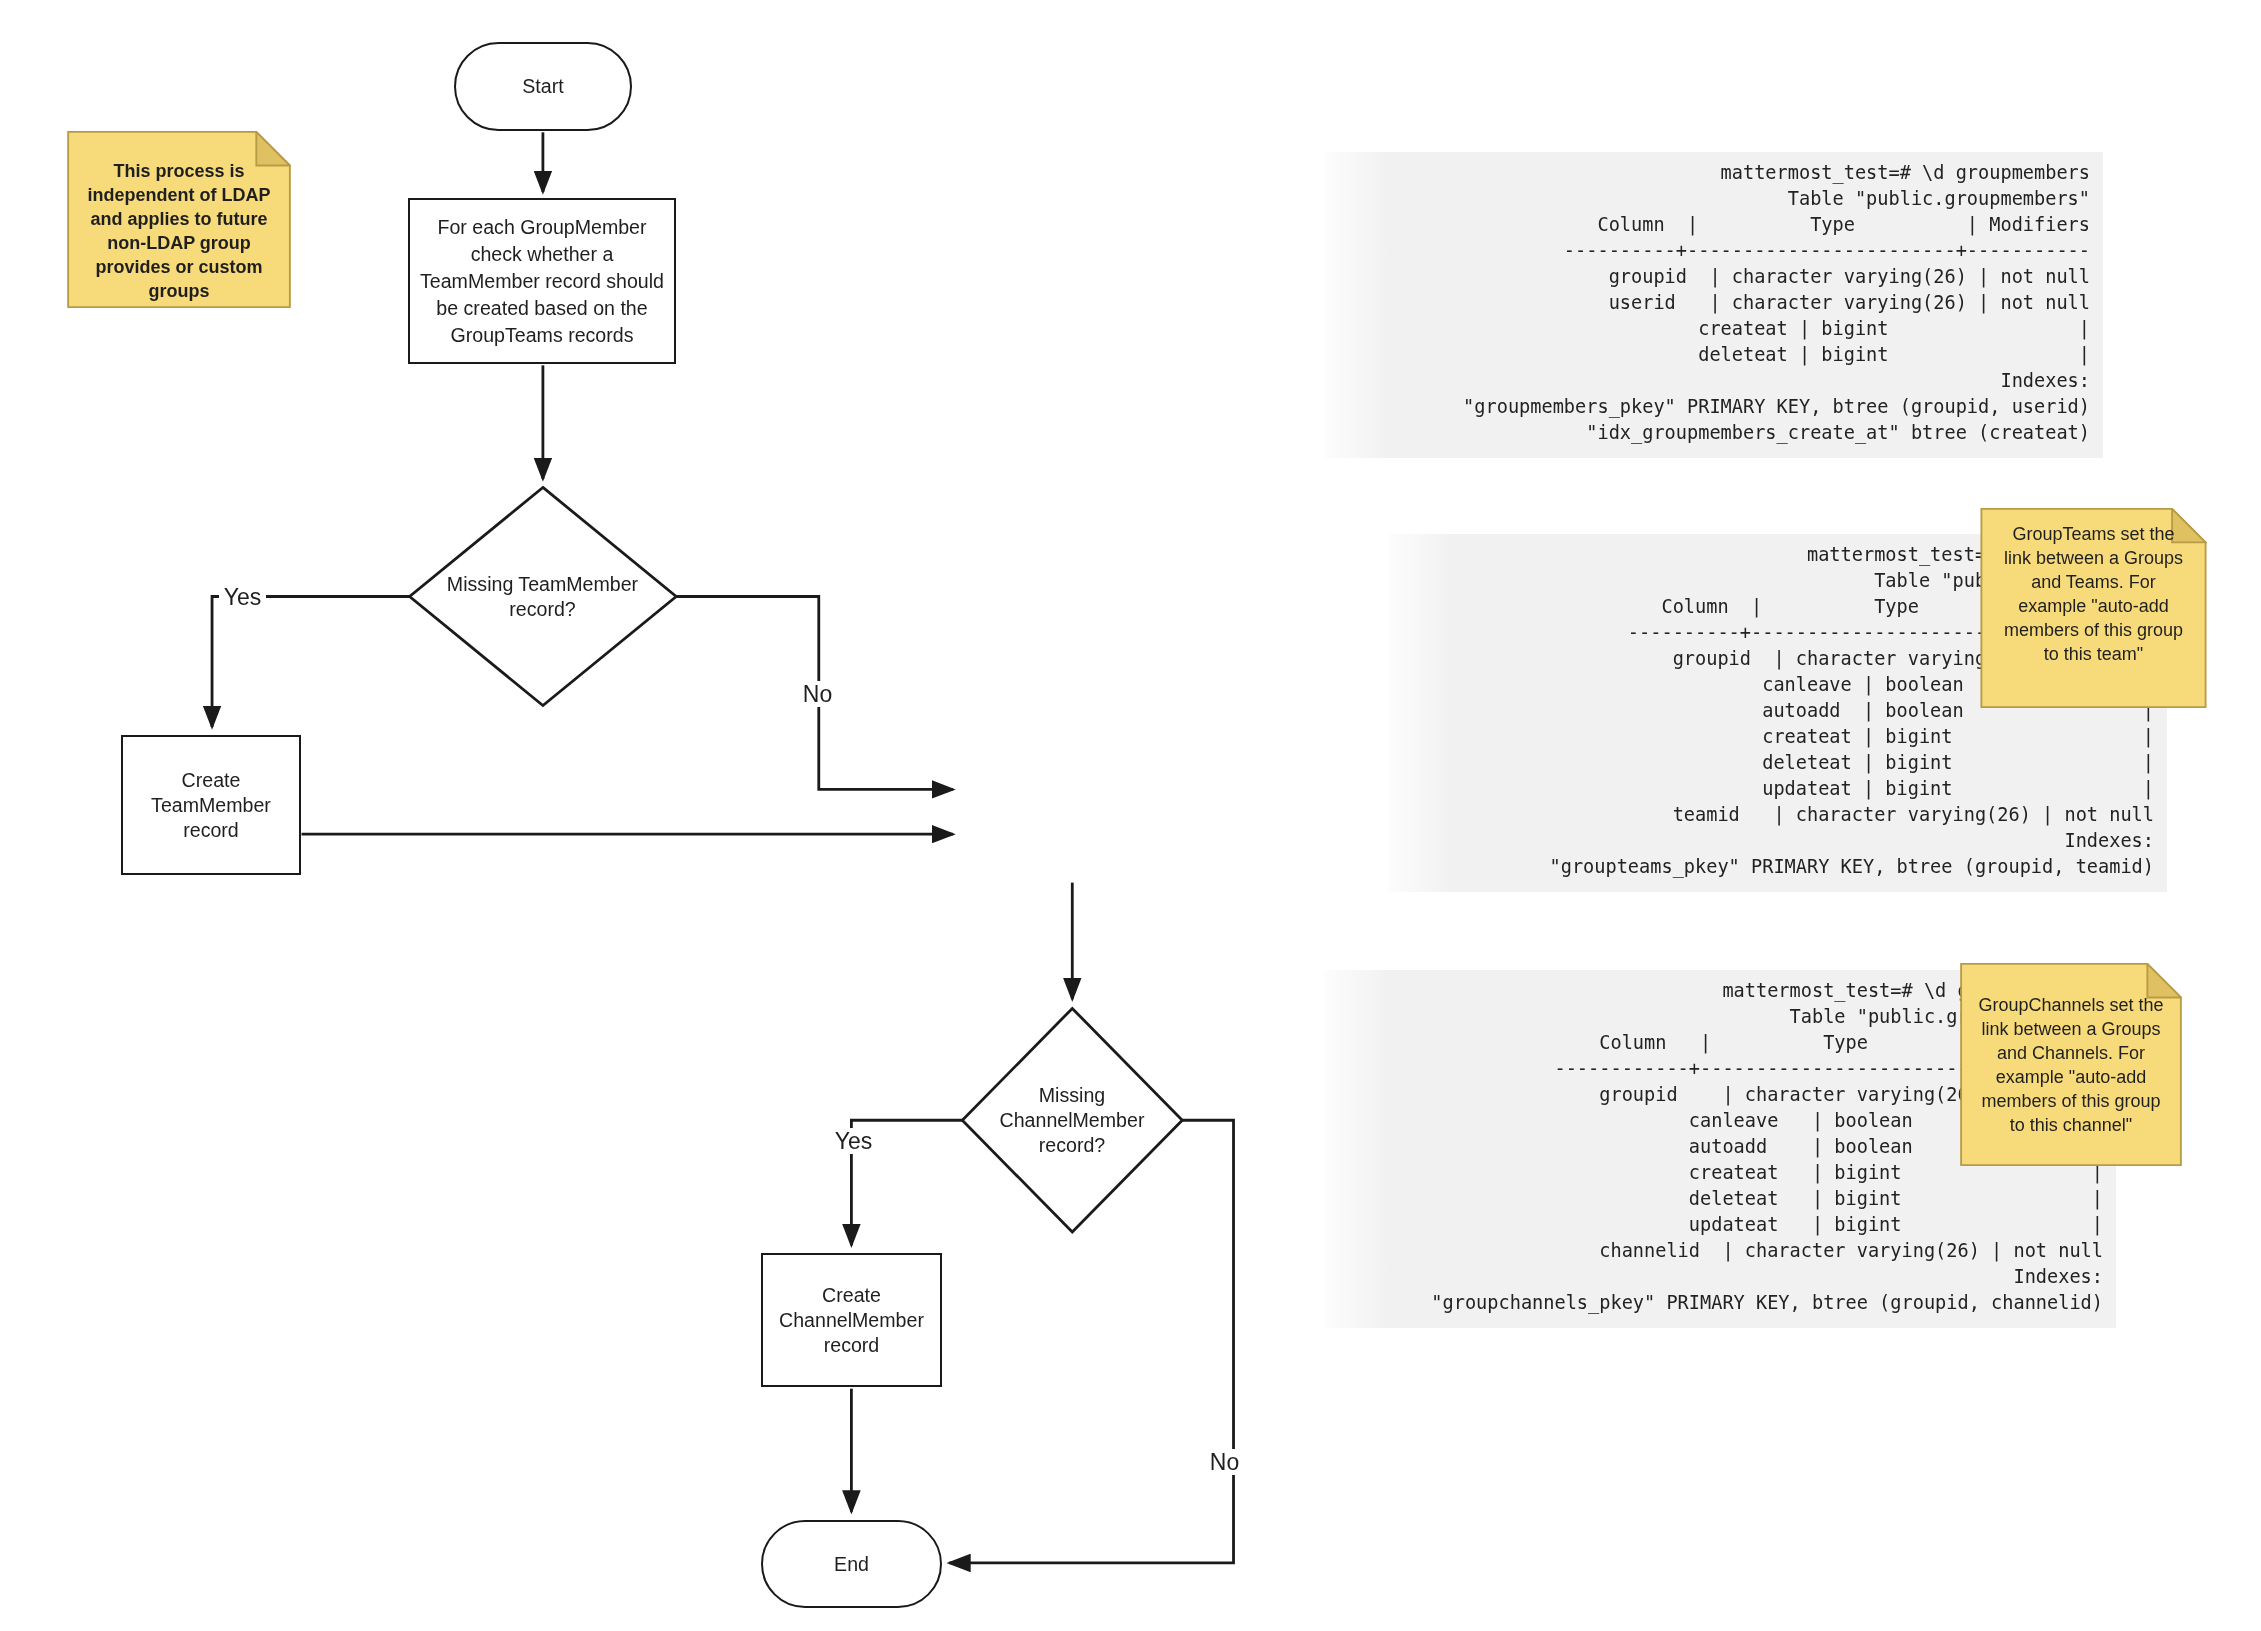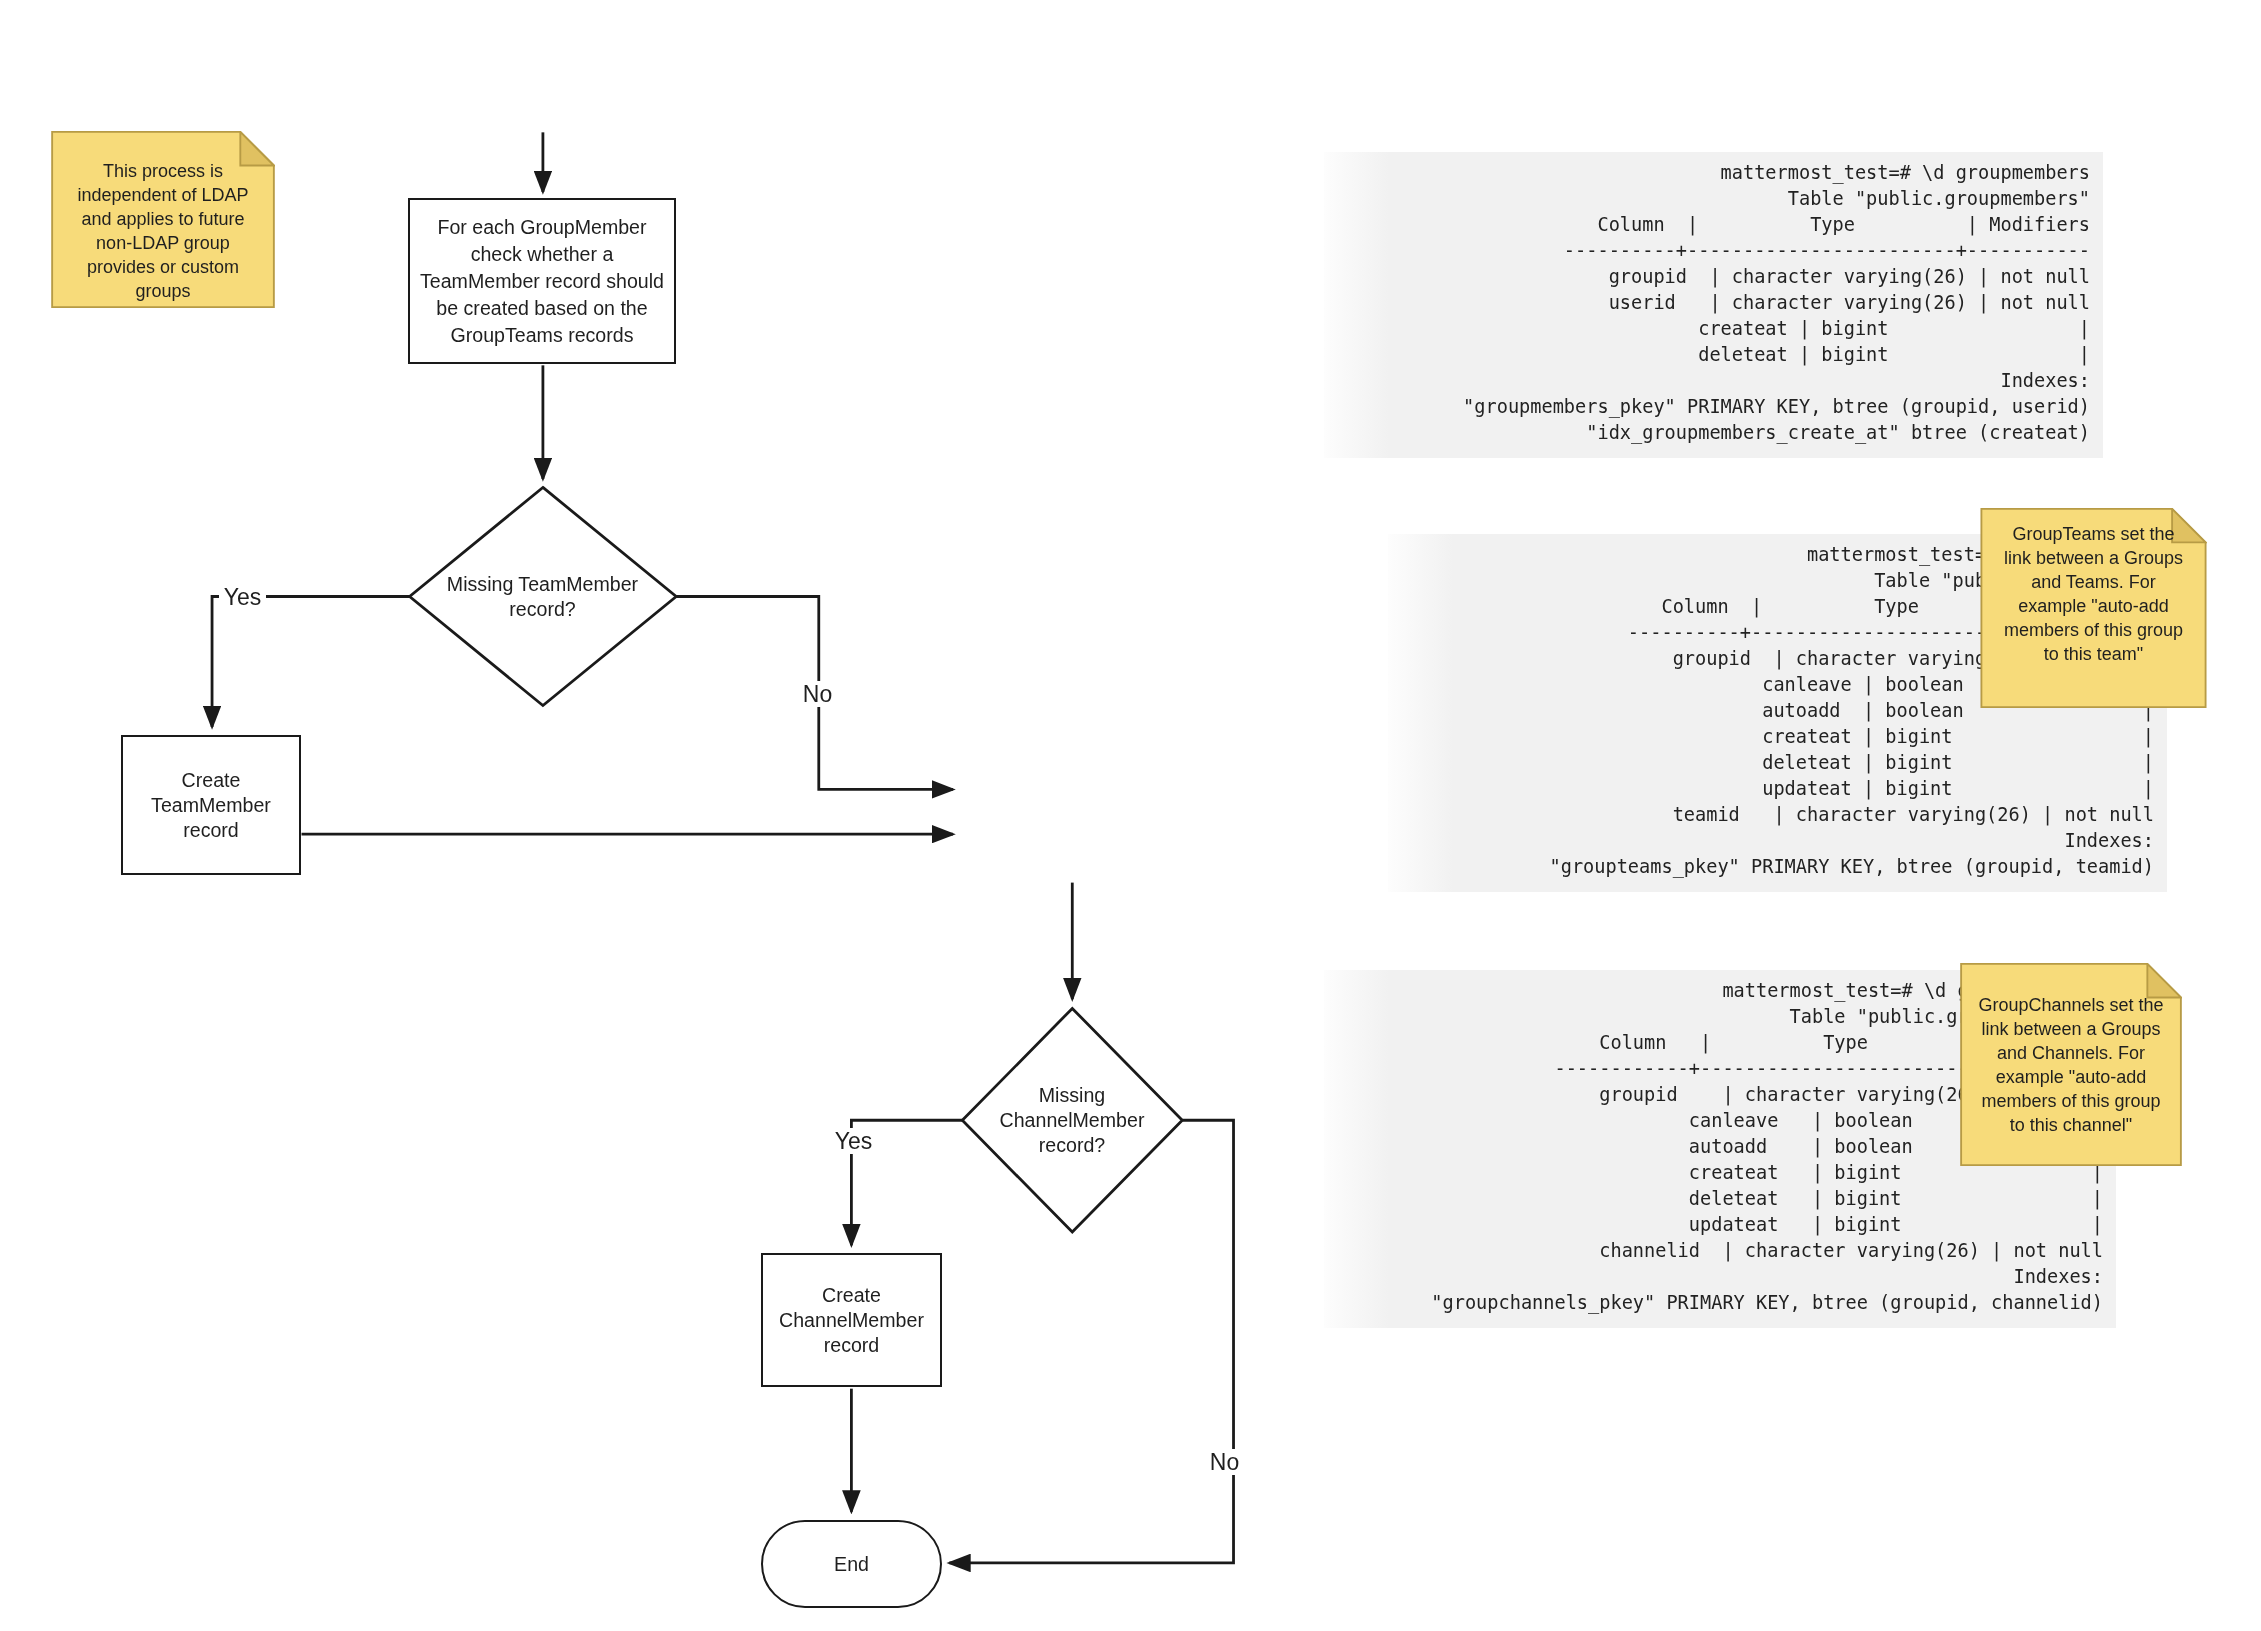--- a/index.html
+++ b/index.html
@@ -46,21 +46,21 @@
             padding:8.4px 13px 11.2px 1.9px;}
   .terminal pre{margin:0;font-family:"DejaVu Sans Mono",monospace;font-size:18.6px;line-height:26px;color:#222;text-align:right;}
   #terminal-groupmembers{left:1324px;top:152px;width:779px;}
   #terminal-groupteams{left:1388px;top:534px;width:779px;}
   #terminal-groupchannels{left:1324px;top:970px;width:792px;}
 
   .note{position:absolute;}
   .note svg{position:absolute;left:0;top:0;}
   .note .note-text{position:relative;width:100%;height:100%;display:flex;align-items:center;justify-content:center;
                    text-align:center;font-size:18px;line-height:24px;white-space:pre-line;padding:5.6px 7.5px;}
-  #note-process{left:51px;top:131px;width:224px;height:199px;}
+  #note-process{left:67px;top:131px;width:224px;height:199px;font-weight:bold;}
   #note-groupteams{left:1980px;top:508px;width:227px;height:172px;}
   #note-groupchannels{left:1960px;top:963px;width:222px;height:203px;}
   .note-body{fill:var(--note-fill,#f7db7a);stroke:var(--note-border,#b79b45);stroke-width:2;}
   .note-flap{fill:var(--note-fold,#e0c161);stroke:var(--note-border,#b79b45);stroke-width:2;}
 </style>
 </head>
 <body>
 
 <div class="canvas">
 
@@ -90,20 +90,23 @@
       <path class="note-flap" d="M203,1 L203,37 H239 Z"></path>
     </svg>
     <div class="note-text">This process is
 independent of LDAP
 and applies to future
 non-LDAP group
 provides or custom
 groups</div>
   </div>
 
+  <div class="abs shape oval" id="start">
+    <span>Start</span>
+  </div>
 
   <div class="abs shape proc" id="step-teammember">
     <span>For each GroupMember
 check whether a
 TeamMember record should
 be created based on the
 GroupTeams records</span>
   </div>
 
   <div class="abs shape diamond-label" id="decision-teammember-label">

